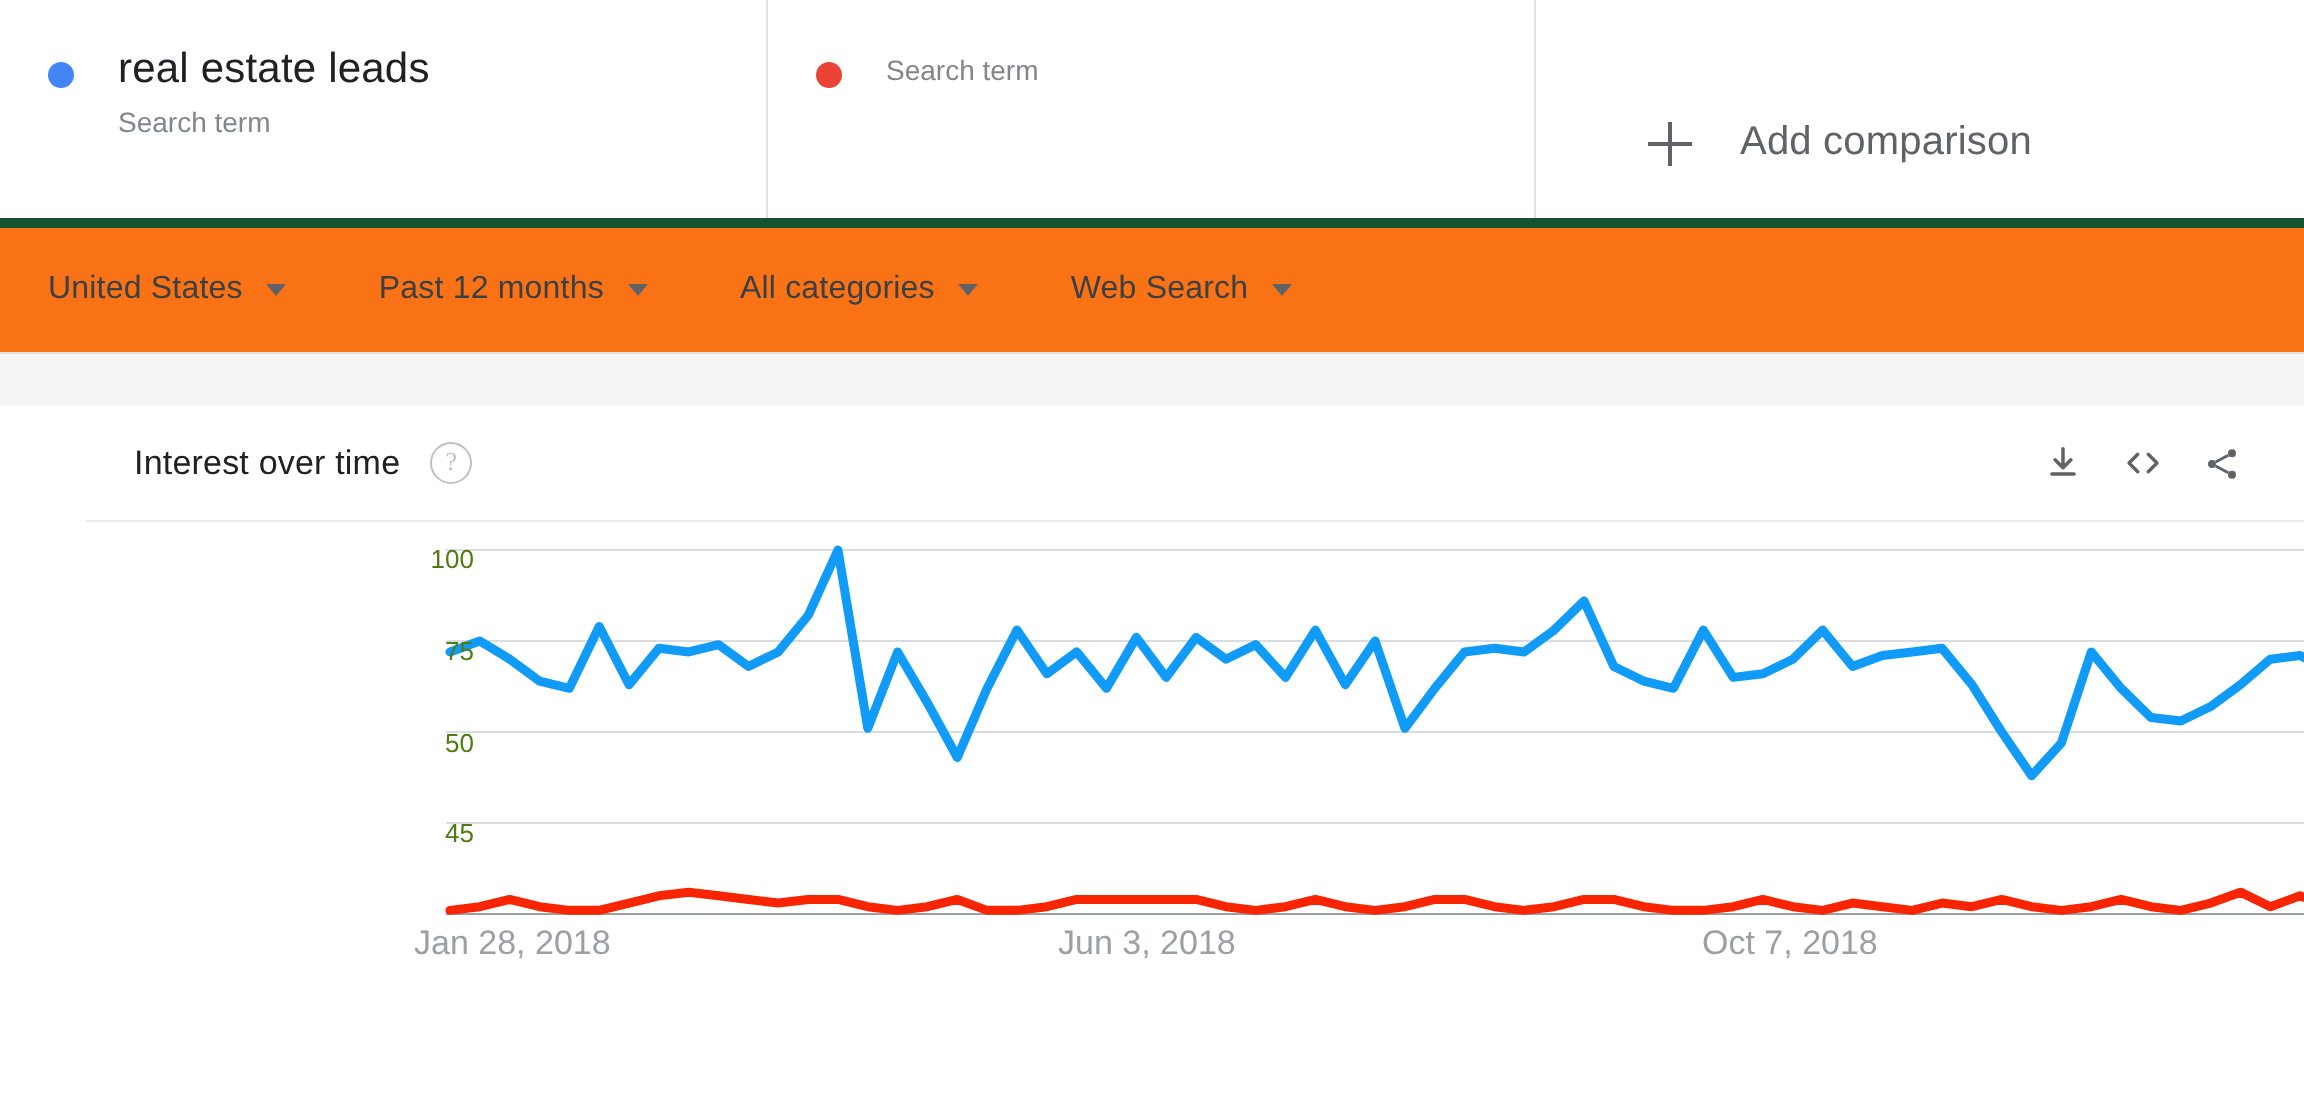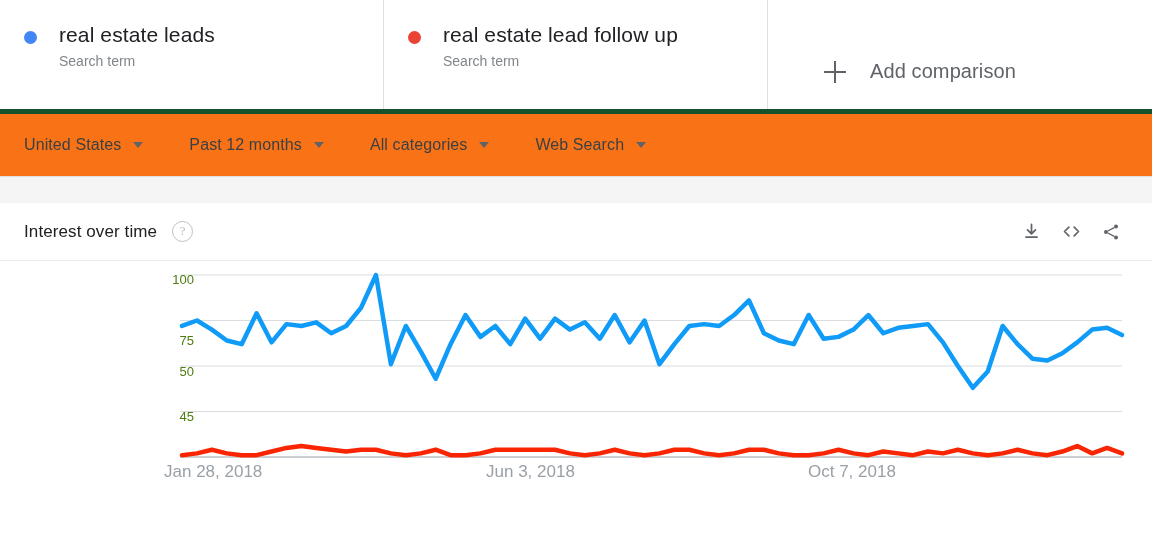--- a/index.html
+++ b/index.html
@@ -117,20 +117,21 @@
   
   .band {
     height: 26px;
     background: #f5f5f5;
     border-top: 1px solid #e0e0e0;
   }
 
   
   .chart-card {
     background: #fff;
+    padding-left: 43px;
   }
   .chart-header {
     height: 58px;
     display: flex;
     align-items: center;
     justify-content: space-between;
     padding: 0 24px 0 24px;
     box-sizing: border-box;
     border-bottom: 1px solid #e8eaed;
   }
@@ -212,21 +213,20 @@
         <div class="term-title">real estate leads</div>
         <div class="term-sub">Search term</div>
       </div>
     </div>
   </div>
 
   <div class="term-card">
     <div class="term-head">
       <div class="dot red"></div>
       <div class="term-texts">
-        <div class="term-title">real estate lead follow up</div>
         <div class="term-sub">Search term</div>
       </div>
     </div>
   </div>
 
   <div class="term-card">
     <div class="add-comparison">
       <span class="plus-icon"></span>
       <span class="add-label">Add comparison</span>
     </div>
@@ -291,21 +291,21 @@
       <svg id="plot-svg" width="1000" height="208" viewBox="0 0 1000 208" preserveAspectRatio="none">
           <line x1="28" x2="970" y1="150.5" y2="150.5" stroke="#dadce0" stroke-width="1" vector-effect="non-scaling-stroke"></line>
           <line x1="28" x2="970" y1="105" y2="105" stroke="#dadce0" stroke-width="1" vector-effect="non-scaling-stroke"></line>
           <line x1="28" x2="970" y1="59.5" y2="59.5" stroke="#dadce0" stroke-width="1" vector-effect="non-scaling-stroke"></line>
           <line x1="28" x2="970" y1="14" y2="14" stroke="#dadce0" stroke-width="1" vector-effect="non-scaling-stroke"></line>
           <line x1="28" x2="970" y1="196" y2="196" stroke="#9aa0a6" stroke-width="1" vector-effect="non-scaling-stroke"></line>
           <polyline points="30,64.96000000000001 44.92063492063492,59.5 59.841269841269835,68.60000000000001 74.76190476190476,79.52 89.68253968253967,83.16 104.6031746031746,52.22 119.52380952380952,81.34 134.44444444444446,63.140000000000015 149.36507936507934,64.96000000000001 164.28571428571428,61.31999999999999 179.2063492063492,72.24 194.12698412698413,64.96000000000001 209.04761904761904,46.76000000000002 223.96825396825395,14 238.88888888888889,103.17999999999999 253.8095238095238,64.96000000000001 268.7301587301587,90.44000000000001 283.6507936507936,117.74 298.57142857142856,83.16 313.4920634920635,54.03999999999999 328.4126984126984,75.88 343.3333333333333,64.96000000000001 358.25396825396825,83.16 373.17460317460313,57.68000000000001 388.0952380952381,77.7 403.015873015873,57.68000000000001 417.9365079365079,68.60000000000001 432.85714285714283,61.31999999999999 447.77777777777777,77.7 462.69841269841265,54.03999999999999 477.6190476190476,81.34 492.53968253968253,59.5 507.4603174603174,103.17999999999999 522.3809523809524,83.16 537.3015873015872,64.96000000000001 552.2222222222223,63.140000000000015 567.1428571428571,64.96000000000001 582.063492063492,54.03999999999999 596.984126984127,39.47999999999999 611.9047619047619,72.24 626.8253968253968,79.52 641.7460317460318,83.16 656.6666666666666,54.03999999999999 671.5873015873016,77.7 686.5079365079365,75.88 701.4285714285714,68.60000000000001 716.3492063492063,54.03999999999999 731.2698412698413,72.24 746.1904761904761,66.78 761.1111111111111,64.96000000000001 776.031746031746,63.140000000000015 790.952380952381,81.34 805.8730158730158,105 820.7936507936508,126.84 835.7142857142857,110.46000000000001 850.6349206349206,64.96000000000001 865.5555555555555,83.16 880.4761904761905,97.72 895.3968253968253,99.53999999999999 910.3174603174604,92.26 925.2380952380952,81.34 940.1587301587301,68.60000000000001 955.0793650793651,66.78 970,74.05999999999999" fill="none" stroke="#0f9bf7" stroke-width="4.5" stroke-linejoin="round" stroke-linecap="round" vector-effect="non-scaling-stroke"></polyline>
           <polyline points="30,194.18 44.92063492063492,192.36 59.841269841269835,188.72 74.76190476190476,192.36 89.68253968253967,194.18 104.6031746031746,194.18 119.52380952380952,190.54 134.44444444444446,186.9 149.36507936507934,185.08 164.28571428571428,186.9 179.2063492063492,188.72 194.12698412698413,190.54 209.04761904761904,188.72 223.96825396825395,188.72 238.88888888888889,192.36 253.8095238095238,194.18 268.7301587301587,192.36 283.6507936507936,188.72 298.57142857142856,194.18 313.4920634920635,194.18 328.4126984126984,192.36 343.3333333333333,188.72 358.25396825396825,188.72 373.17460317460313,188.72 388.0952380952381,188.72 403.015873015873,188.72 417.9365079365079,192.36 432.85714285714283,194.18 447.77777777777777,192.36 462.69841269841265,188.72 477.6190476190476,192.36 492.53968253968253,194.18 507.4603174603174,192.36 522.3809523809524,188.72 537.3015873015872,188.72 552.2222222222223,192.36 567.1428571428571,194.18 582.063492063492,192.36 596.984126984127,188.72 611.9047619047619,188.72 626.8253968253968,192.36 641.7460317460318,194.18 656.6666666666666,194.18 671.5873015873016,192.36 686.5079365079365,188.72 701.4285714285714,192.36 716.3492063492063,194.18 731.2698412698413,190.54 746.1904761904761,192.36 761.1111111111111,194.18 776.031746031746,190.54 790.952380952381,192.36 805.8730158730158,188.72 820.7936507936508,192.36 835.7142857142857,194.18 850.6349206349206,192.36 865.5555555555555,188.72 880.4761904761905,192.36 895.3968253968253,194.18 910.3174603174604,190.54 925.2380952380952,185.08 940.1587301587301,192.36 955.0793650793651,186.9 970,192.36" fill="none" stroke="#f92500" stroke-width="4.5" stroke-linejoin="round" stroke-linecap="round" vector-effect="non-scaling-stroke"></polyline>
         </svg>
       <div class="y-label" style="top:11px">100</div>
-      <div class="y-label" style="top:72px">75</div>
+      <div class="y-label" style="top:57px">75</div>
       <div class="y-label" style="top:103px">50</div>
       <div class="y-label" style="top:148px">45</div>
       <div class="x-label" style="left:12px">Jan 28, 2018</div>
       <div class="x-label" style="left:334px">Jun 3, 2018</div>
       <div class="x-label" style="left:656px">Oct 7, 2018</div>
     </div>
 
   </div>
 </div>
 

